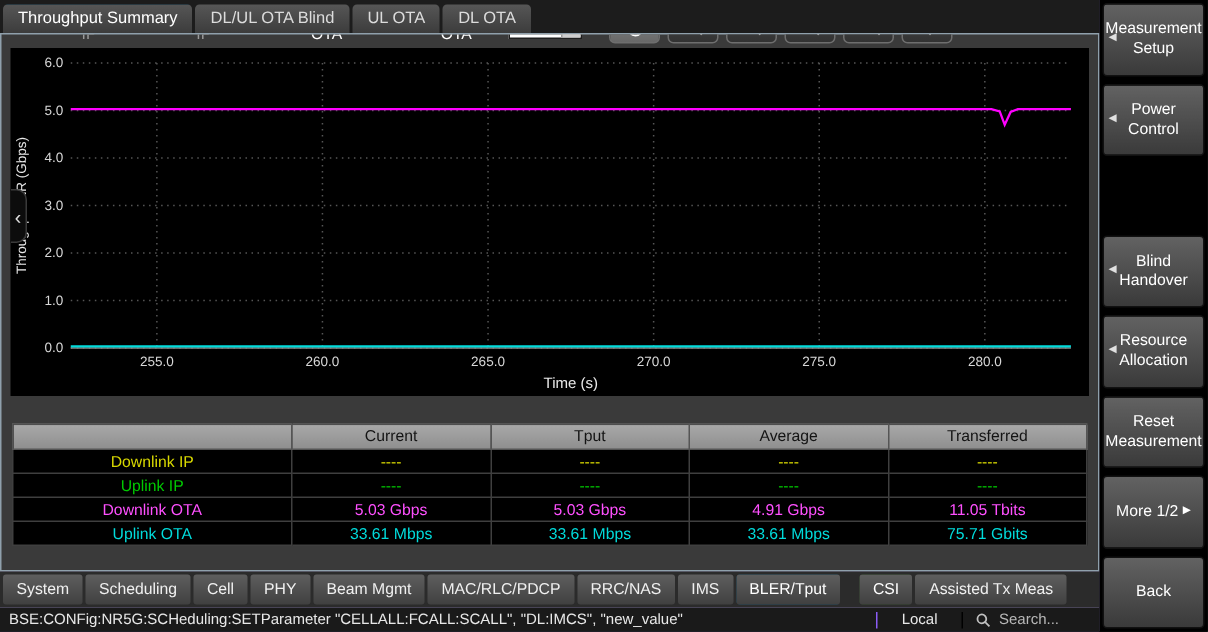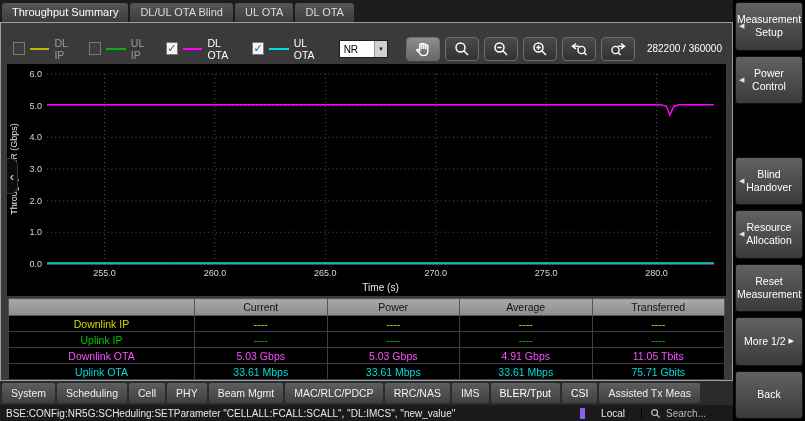--- a/index.html
+++ b/index.html
@@ -36,33 +36,33 @@
   .tool-btn.selected { background:linear-gradient(#8d8d8d,#686868); }
 
   .counter { margin-left:auto; color:#fff; font-size:10px; padding-right:4px; white-space:nowrap; }
 
   
   .chart-wrap { position:relative; margin:2px 6px; background:#000; height:232px; flex:none; }
   #chart-svg { width:100%; height:100%; display:block; }
   .collapse-handle { position:absolute; left:0; top:94px; width:11px; height:36px; background:#0c0c0c; border:1px solid #3a3a3a; border-left:none; border-radius:0 7px 7px 0; color:#e0e0e0; display:flex; align-items:center; justify-content:center; font-size:13px; z-index:2; }
 
   
-  .data-table { width:calc(100% - 14px); margin:0 7px; border-collapse:collapse; background:#000; table-layout:fixed; }
+  .data-table { width:calc(100% - 14px); margin:16px 7px; border-collapse:collapse; background:#000; table-layout:fixed; }
   .data-table th { background:linear-gradient(#a8a8a8,#8e8e8e); color:#141414; font-weight:normal; font-size:10.5px; border:1px solid #555; height:17px; }
   .data-table td { font-size:10.5px; border:1px solid #3f3f3f; height:16px; text-align:center; }
 
   
   .bottom-tabbar { height:24px; background:#2b2b2b; display:flex; align-items:center; gap:2px; padding-left:2px; flex:none; }
   .bottom-tab { padding:4px 9px; font-size:10.5px; color:#f0f0f0; background:linear-gradient(#5e5e5e,#404040); border-radius:2px; white-space:nowrap; }
   .bottom-tab.active, .bottom-tab.csi { color:#fff; }
 
   
   .status-bar { height:16px; background:#1a1a1a; display:flex; align-items:center; font-size:10px; color:#e8e8e8; flex:none; }
   .command { flex:1; padding:0 6px; white-space:nowrap; overflow:hidden; }
-  .local { padding:0 16px; border-left:5px solid #8b5cf6; }
+  .local { padding:0 16px; border-left:1px solid #8b5cf6; }
   .search { display:flex; align-items:center; gap:5px; padding:0 10px 0 8px; color:#b8b8b8; border-left:1px solid #000; min-width:92px; }
 
   
   .sidebar { width:72px; background:#000; display:flex; flex-direction:column; gap:5px; padding:2px; }
   .side-btn { flex:1; position:relative; background:linear-gradient(#626262,#3a3a3a); border:1px solid #111; border-radius:3px; color:#fff; font-size:10.5px; line-height:1.25; display:flex; align-items:center; justify-content:center; text-align:center; padding:2px 7px; }
   .side-spacer { flex:1; }
   .arrow-left { position:absolute; left:3px; top:50%; transform:translateY(-50%); font-size:7px; color:#e0e0e0; }
   .arrow-right-inline { font-size:7px; margin-left:3px; }
 </style>
 </head>
@@ -209,21 +209,21 @@
             <col style="width:186px">
             <col>
             <col>
             <col>
             <col>
           </colgroup>
         <thead>
           <tr>
             <th></th>
             <th>Current</th>
-            <th>Power</th>
+            <th>Tput</th>
             <th>Average</th>
             <th>Transferred</th>
           </tr>
         </thead>
         <tbody>
           <tr style="color: rgb(216, 216, 0);">
             <td>Downlink IP</td>
             <td>----</td>
             <td>----</td>
             <td>----</td>
@@ -257,21 +257,21 @@
     <div class="bottom-tabbar">
       <div class="bottom-tab">System</div>
       <div class="bottom-tab">Scheduling</div>
       <div class="bottom-tab">Cell</div>
       <div class="bottom-tab">PHY</div>
       <div class="bottom-tab">Beam Mgmt</div>
       <div class="bottom-tab">MAC/RLC/PDCP</div>
       <div class="bottom-tab">RRC/NAS</div>
       <div class="bottom-tab">IMS</div>
       <div class="bottom-tab active" style="background-color: rgb(30, 156, 215);">BLER/Tput</div>
-      <div class="bottom-tab csi" style="background-color: rgb(76, 140, 58);">CSI</div>
+      <div class="bottom-tab csi" style="background-color: rgb(76, 140, 58); margin-left: 11px;">CSI</div>
       <div class="bottom-tab">Assisted Tx Meas</div>
     </div>
 
     <div class="status-bar">
       <div class="command">BSE:CONFig:NR5G:SCHeduling:SETParameter "CELLALL:FCALL:SCALL", "DL:IMCS",  "new_value"</div>
       <div class="local">Local</div>
       <div class="search">
         <svg width="11" height="11" viewBox="0 0 12 12">
             <g fill="none" stroke="#c0c0c0" stroke-width="1.3">
               <circle cx="5" cy="5" r="3.2"></circle>

